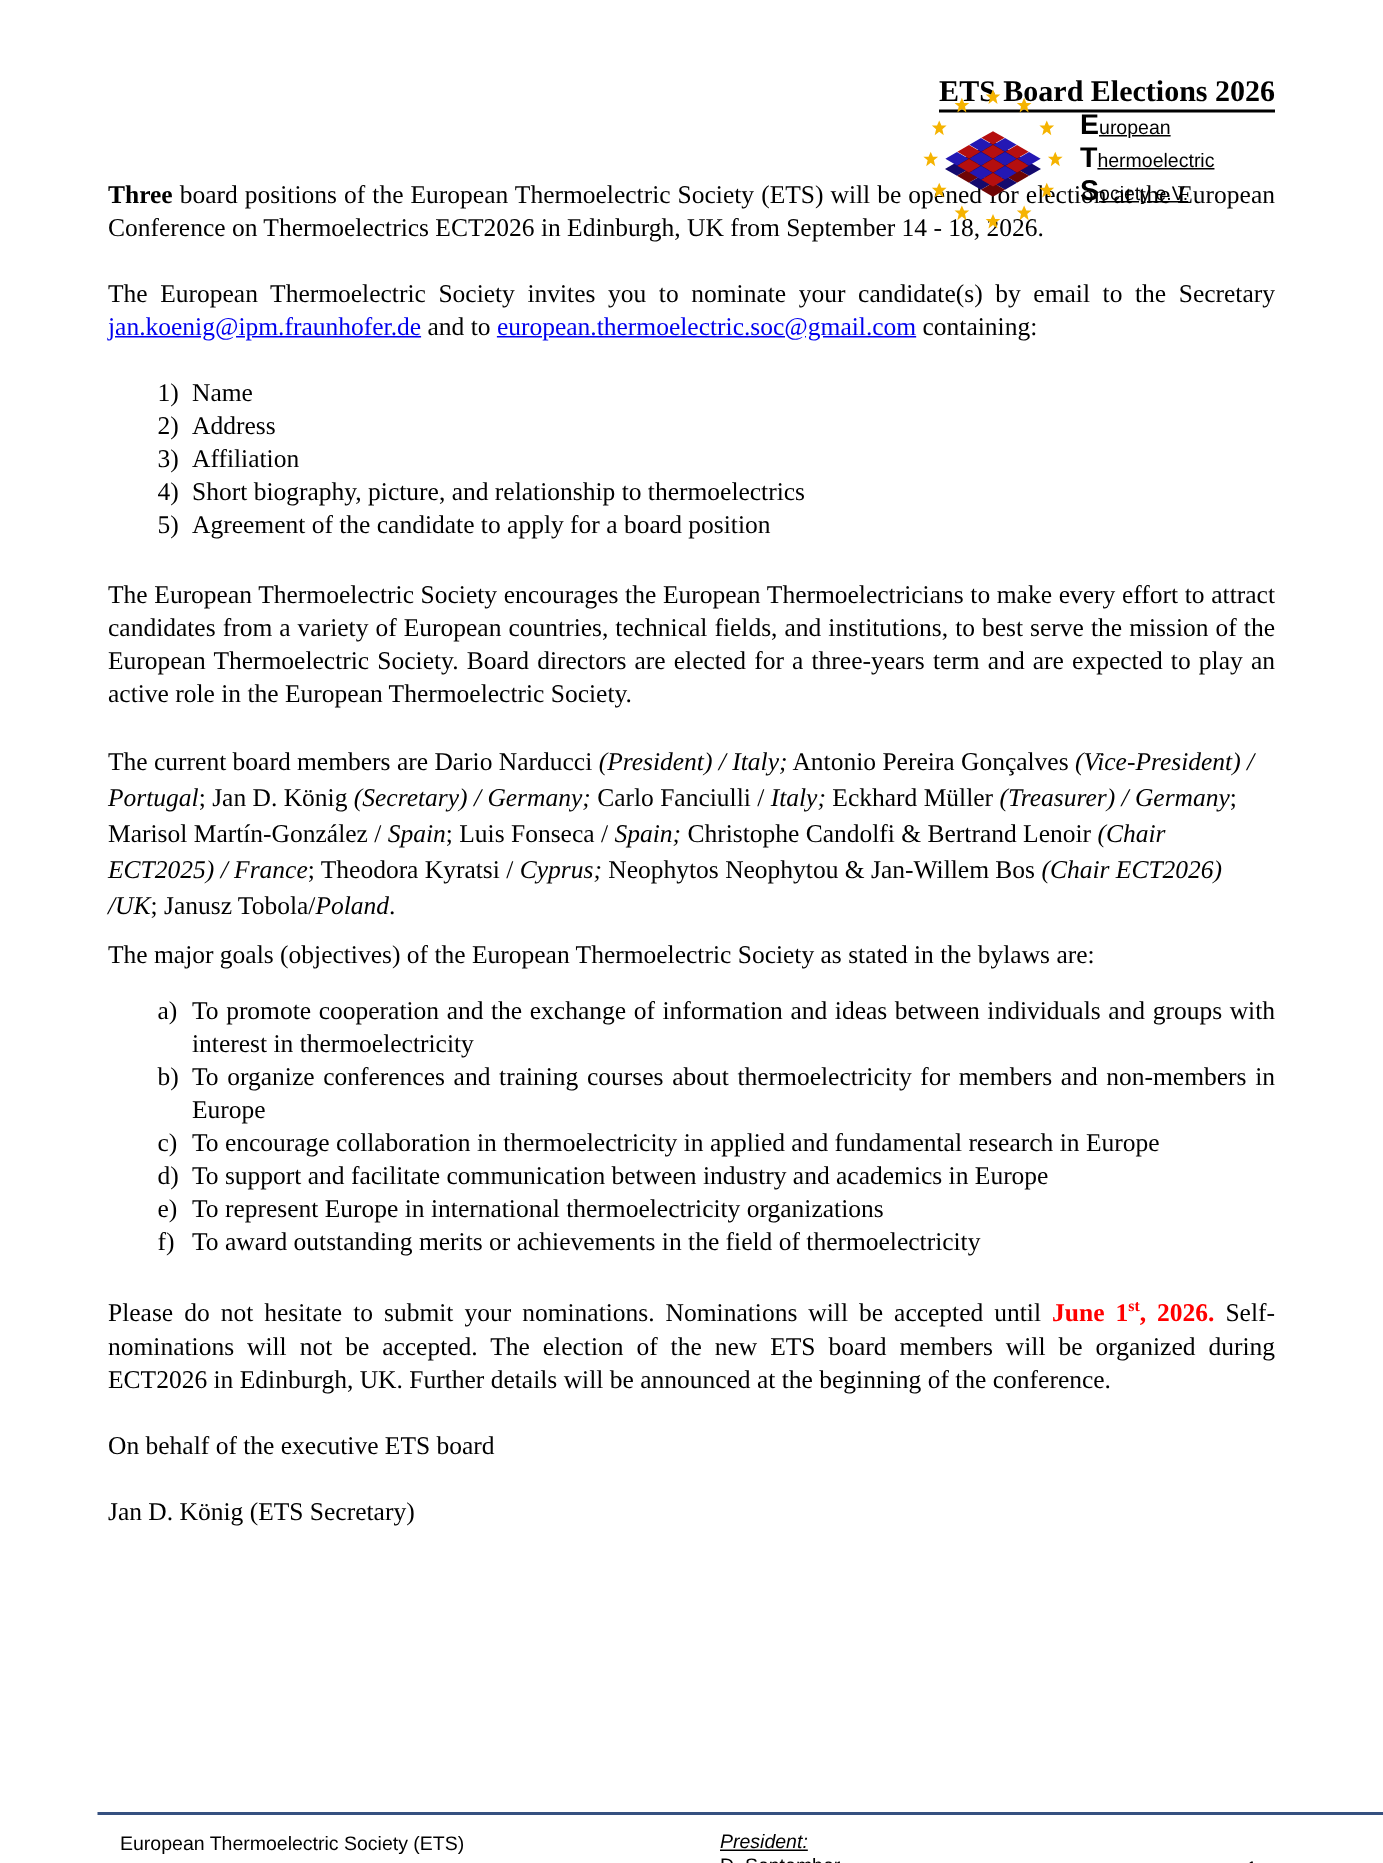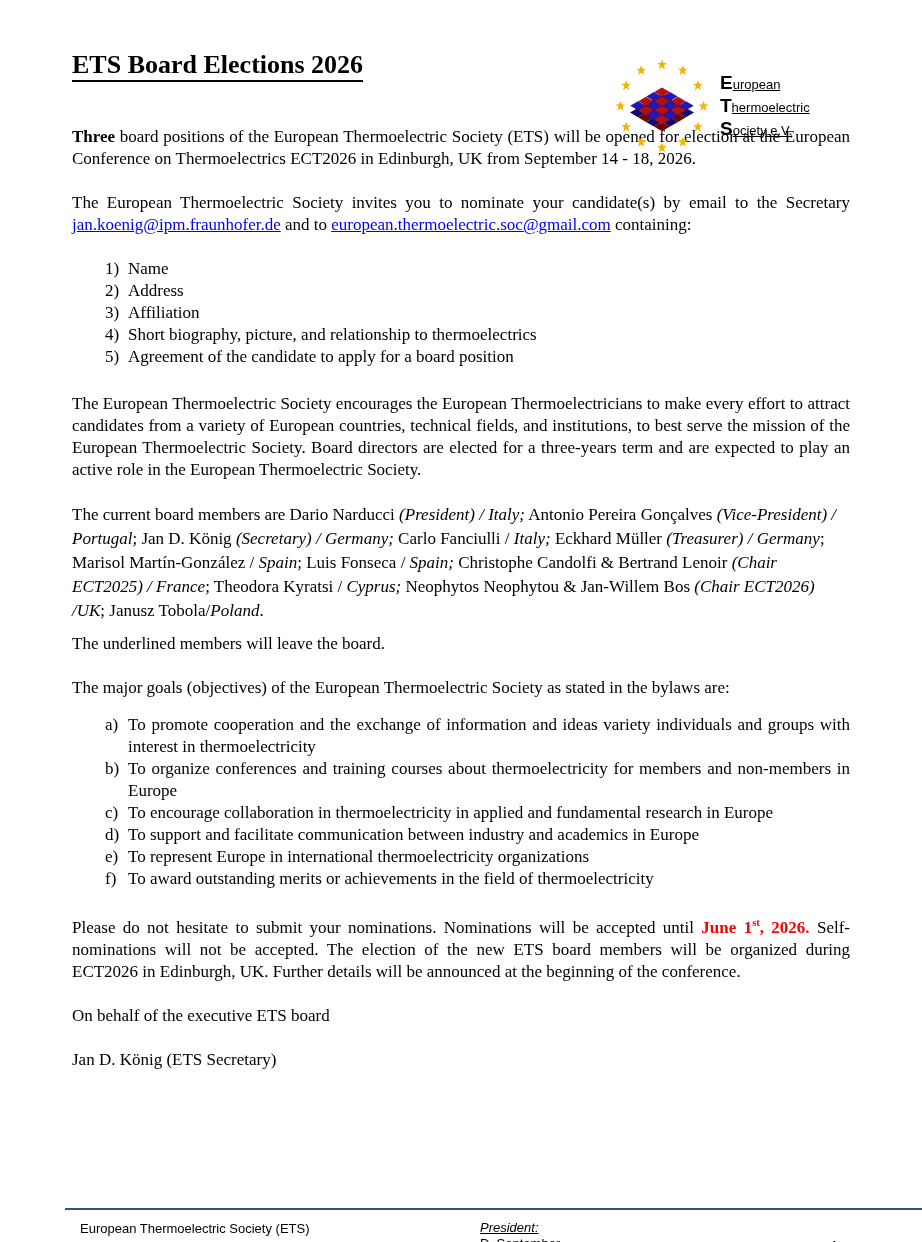--- a/index.html
+++ b/index.html
@@ -8,22 +8,23 @@
     background: #ffffff;
     overflow: hidden;
     font-family: "Liberation Serif", serif;
     color: #000;
   }
   .page { position: relative; width: 922px; height: 1242px; }
   .content { padding: 0 72px; }
 
   
   h1.doc-title {
-    font-size: 26px; font-weight: bold;
+    font-size: 20px; font-weight: bold;
     margin: 50px 0 46px 0;
+    text-align: right;
   }
   h1.doc-title span { border-bottom: 2px solid #000; padding-bottom: 1px; }
 
   
   .logo { position: absolute; left: 612px; top: 6px; display: flex; align-items: center; gap: 8px; }
   .logo svg { width: 100px; height: 100px; }
   .wordmark { font-family: "Liberation Sans", sans-serif; line-height: 21px; white-space: nowrap; }
   .wordmark .initial { font-size: 19px; font-weight: bold; }
   .wordmark .rest { font-size: 13px; text-decoration: underline; }
 
@@ -159,28 +160,27 @@
       <div class="li">
           <span class="marker">5)</span>
           <div class="li-text">Agreement of the candidate to apply for a board position</div>
         </div>
     </div>
 
     <p class="para">The European Thermoelectric Society encourages the European Thermoelectricians to make every effort to attract candidates from a variety of European countries, technical fields, and institutions, to best serve the mission of the European Thermoelectric Society. Board directors are elected for a three-years term and are expected to play an active role in the European Thermoelectric Society.</p>
 
     <p class="para para-board"><span>The current board members are Dario Narducci </span><span class="s-i">(President) / Italy;</span><span> Antonio Pereira Gonçalves </span><span class="s-i">(Vice-President) / Portugal</span><span>; Jan D. König </span><span class="s-i">(Secretary) / Germany;</span><span> Carlo Fanciulli / </span><span class="s-i">Italy;</span><span class="s-u"> Eckhard Müller</span><span> </span><span class="s-i">(Treasurer) / Germany</span><span>; Marisol Martín-González / </span><span class="s-i">Spain</span><span>; </span><span class="s-u">Luis Fonseca </span><span>/ </span><span class="s-i">Spain;</span><span> </span><span class="s-u">Christophe Candolfi &amp; Bertrand Lenoir</span><span> </span><span class="s-i">(Chair ECT2025) / France</span><span>; Theodora Kyratsi / </span><span class="s-i">Cyprus;</span><span> Neophytos Neophytou &amp; Jan-Willem Bos </span><span class="s-i">(Chair ECT2026) /UK</span><span>; Janusz Tobola/</span><span class="s-i">Poland</span><span>.</span></p>
 
-    <p class="para"><span>The </span><span class="s-u">underlined members</span><span> will leave the board.</span></p>
 
     <p class="para" style="margin-bottom:15px">The major goals (objectives) of the European Thermoelectric Society as stated in the bylaws are:</p>
 
     <div class="doclist goals">
       <div class="li">
           <span class="marker">a)</span>
-          <div class="li-text">To promote cooperation and the exchange of information and ideas variety individuals and groups with interest in thermoelectricity</div>
+          <div class="li-text">To promote cooperation and the exchange of information and ideas between individuals and groups with interest in thermoelectricity</div>
         </div>
       <div class="li">
           <span class="marker">b)</span>
           <div class="li-text">To organize conferences and training courses about thermoelectricity for members and non-members in Europe</div>
         </div>
       <div class="li">
           <span class="marker">c)</span>
           <div class="li-text">To encourage collaboration in thermoelectricity in applied and fundamental research in Europe</div>
         </div>
       <div class="li">

